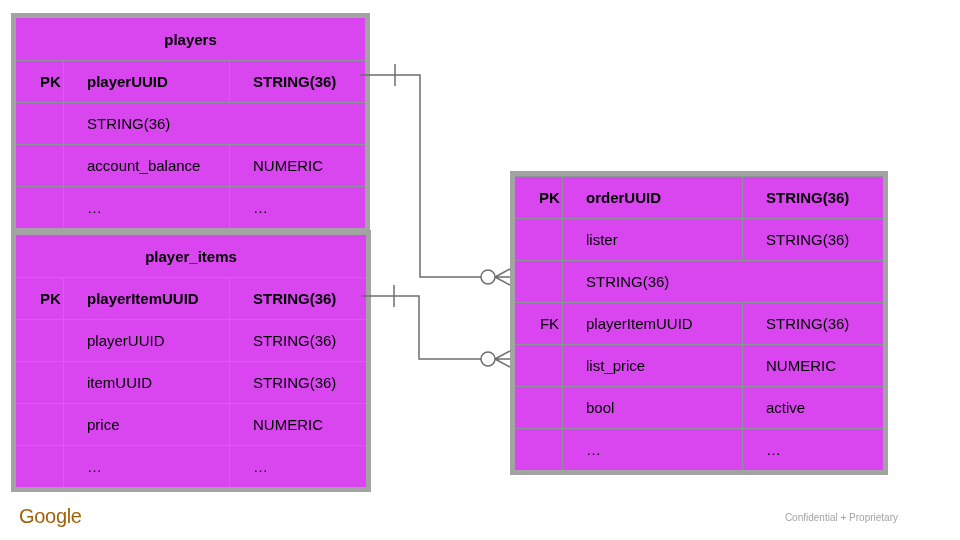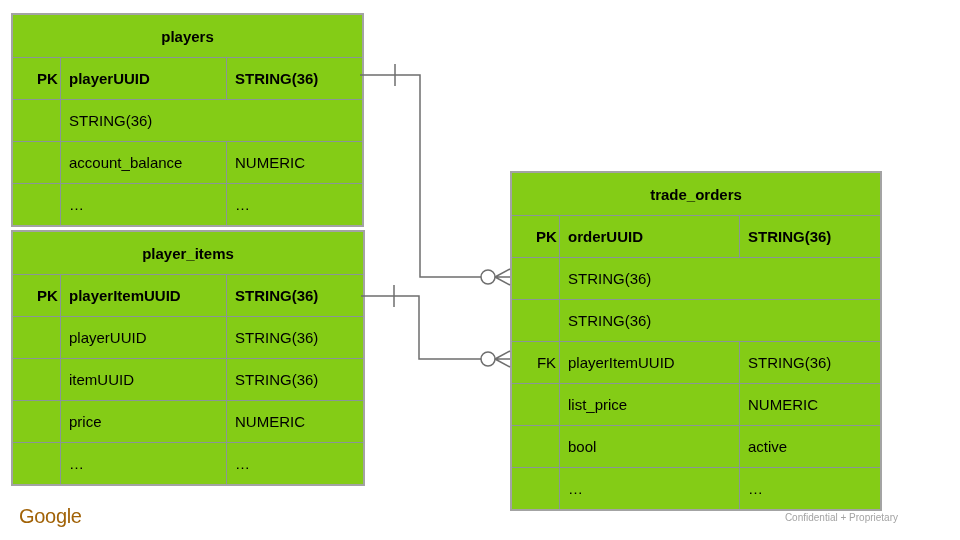--- a/index.html
+++ b/index.html
@@ -6,22 +6,22 @@
   body {
     width: 960px; height: 540px;
     background: #ffffff;
     font-family: "Liberation Sans", sans-serif;
     position: relative;
     overflow: hidden;
     color: #000;
   }
   .etable {
     position: absolute;
-    background: #84cc16;
-    border: 2px solid #a3a3a3;
+    background: #d946ef;
+    border: 5px solid #a3a3a3;
     display: flex;
     flex-direction: column;
     font-size: 15px;
   }
   .thead {
     height: 42px;
     display: flex;
     align-items: center;
     justify-content: center;
     font-weight: bold;
@@ -37,21 +37,21 @@
   .cols-b .trow { grid-template-columns: 47px 180px 1fr; }
   .cell {
     display: flex;
     align-items: center;
     overflow: hidden;
     white-space: nowrap;
   }
   .cell.key { justify-content: center; margin-left: 22px; }
   .cell.name, .cell.type {
     border-left: 1px solid #8a9597;
-    padding-left: 8px;
+    padding-left: 23px;
   }
   .trow.pk-row { font-weight: bold; }
   #players      { left: 11px;  top: 13px;  width: 349px; }
   #player-items { left: 11px;  top: 230px; width: 350px; }
   #trade-orders { left: 510px; top: 171px; width: 368px; }
   #connector-layer {
     position: absolute;
     left: 0; top: 0;
     pointer-events: none;
   }
@@ -118,28 +118,28 @@
     <div class="cell type">NUMERIC</div>
   </div>
   <div class="trow">
     <div class="cell key"></div>
     <div class="cell name">…</div>
     <div class="cell type">…</div>
   </div>
 </div>
 
 <div class="etable cols-b" id="trade-orders">
-  <div class="thead">trade_orders</div>
   <div class="trow pk-row">
     <div class="cell key">PK</div>
     <div class="cell name">orderUUID</div>
     <div class="cell type">STRING(36)</div>
   </div>
   <div class="trow">
     <div class="cell key"></div>
+    <div class="cell name">lister</div>
     <div class="cell type">STRING(36)</div>
   </div>
   <div class="trow">
     <div class="cell key"></div>
     <div class="cell type">STRING(36)</div>
   </div>
   <div class="trow">
     <div class="cell key">FK</div>
     <div class="cell name">playerItemUUID</div>
     <div class="cell type">STRING(36)</div>

